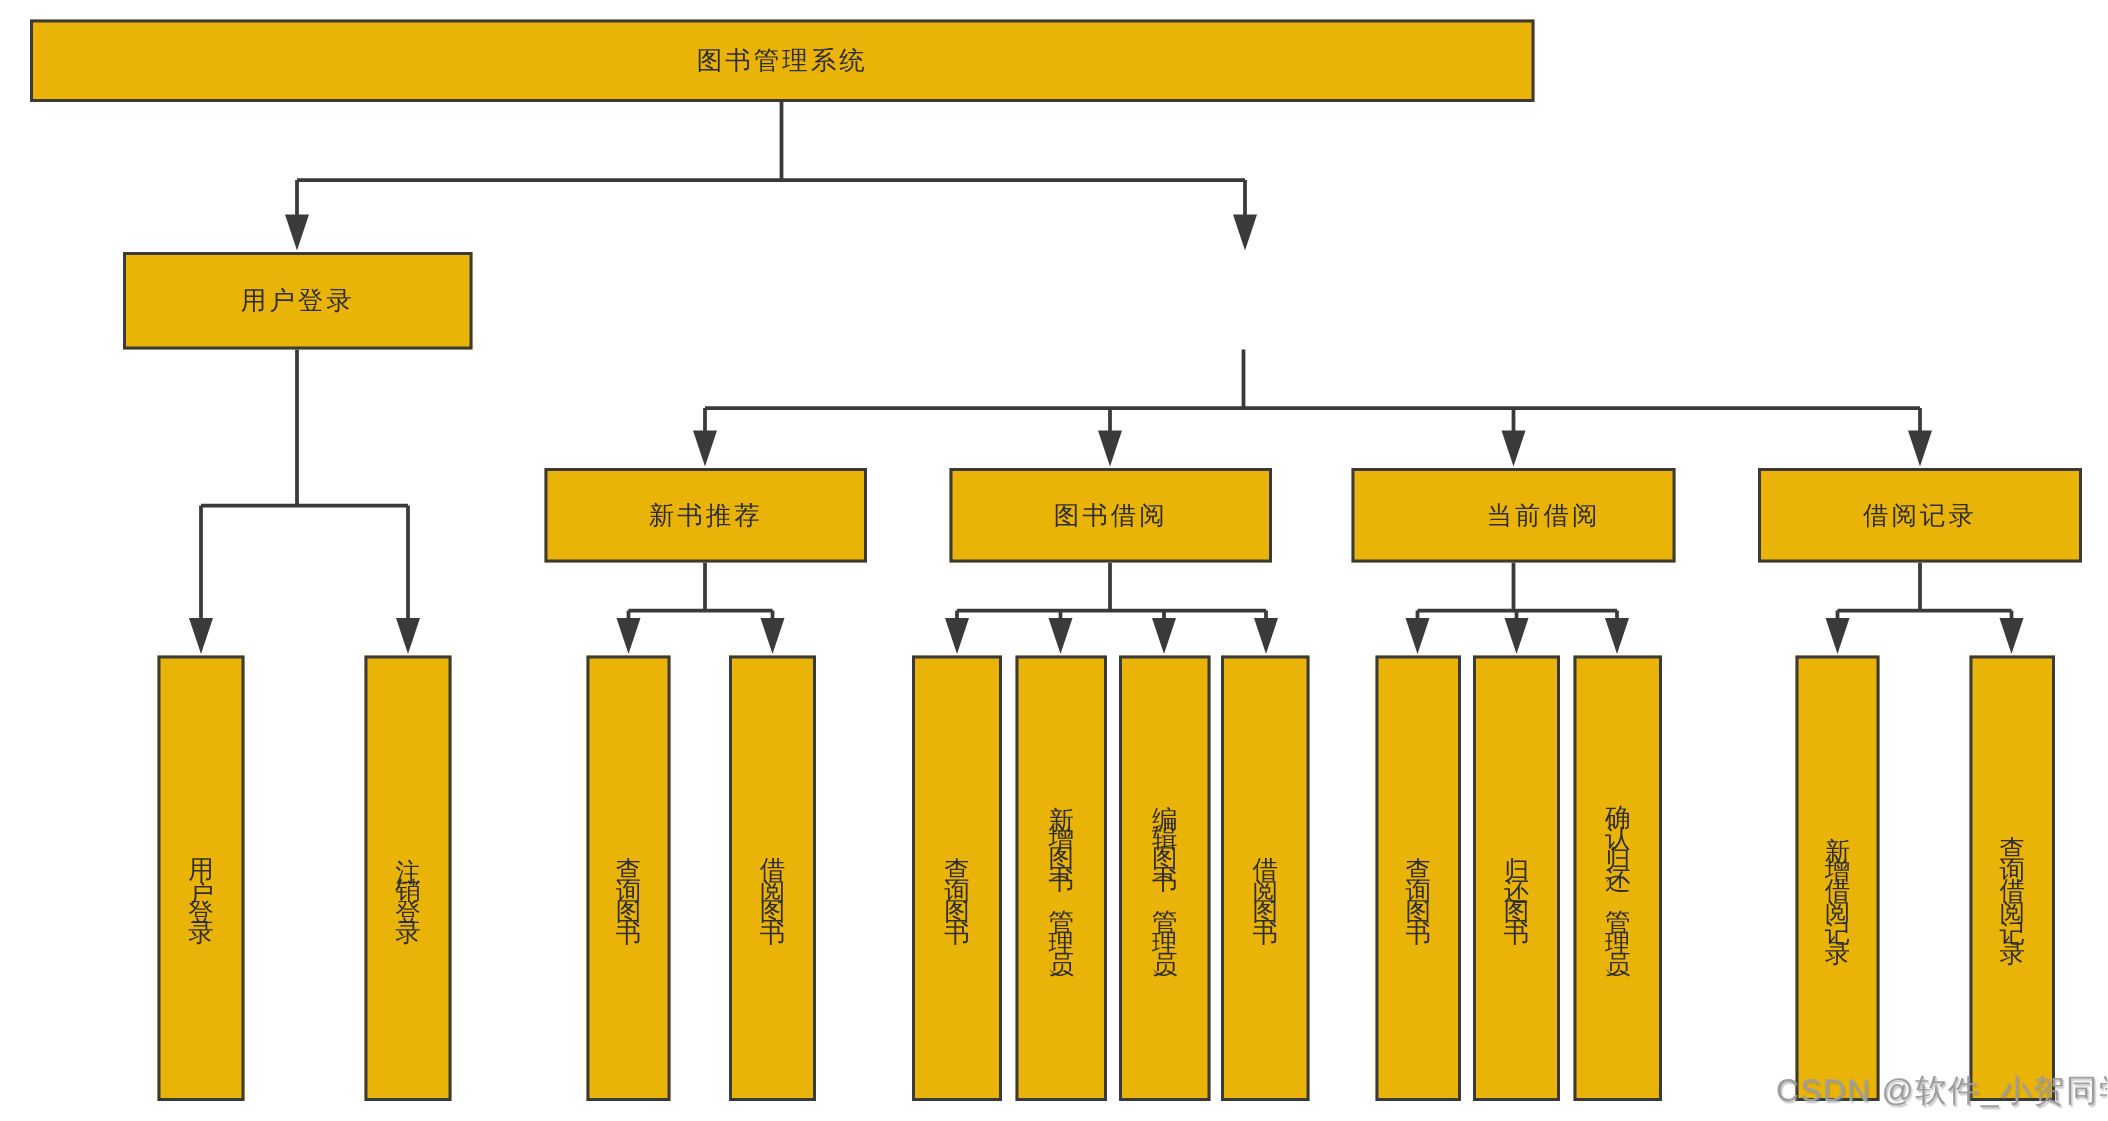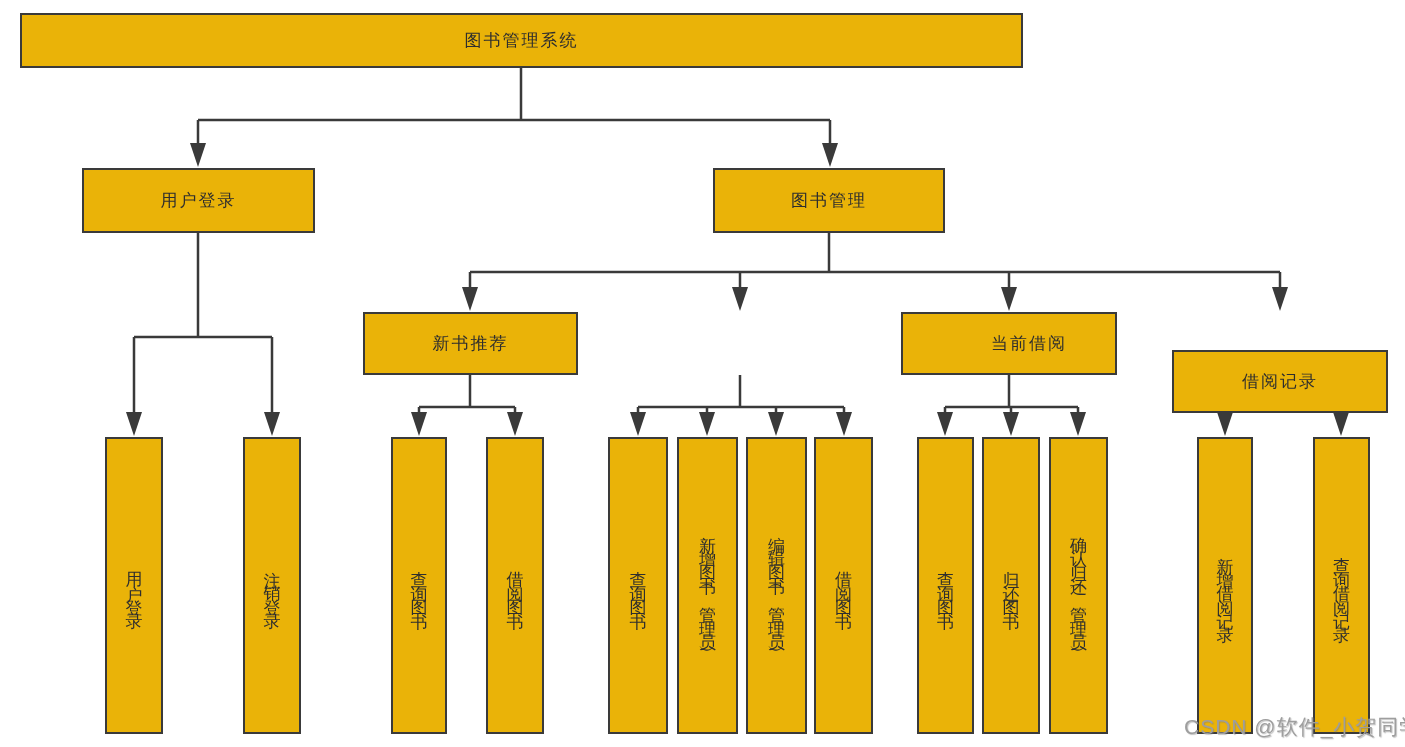--- a/index.html
+++ b/index.html
@@ -44,21 +44,21 @@
     white-space: normal;
     line-height: 1;
   }
   
   .root       { left: 20px;   top: 13px;  width: 1003px; height: 55px; }
   .l2a        { left: 82px;   top: 168px; width: 233px;  height: 65px; }
   .l2b        { left: 713px;  top: 168px; width: 232px;  height: 65px; }
   .l3a        { left: 363px;  top: 312px; width: 215px;  height: 63px; justify-content: center; }
   .l3b        { left: 633px;  top: 312px; width: 215px;  height: 63px; }
   .l3c        { left: 901px;  top: 312px; width: 216px;  height: 63px; padding-left: 40px; }
-  .l3d        { left: 1172px; top: 312px; width: 216px;  height: 63px; margin-top: 38px; }
+  .l3d        { left: 1172px; top: 312px; width: 216px;  height: 63px; }
   .leaf       { top: 437px; height: 297px; }
   .lf1  { left: 105px;  width: 58px; }
   .lf2  { left: 243px;  width: 58px; }
   .lf3  { left: 391px;  width: 56px; }
   .lf4  { left: 486px;  width: 58px; }
   .lf5  { left: 608px;  width: 60px; }
   .lf6  { left: 677px;  width: 61px; }
   .lf7  { left: 746px;  width: 61px; }
   .lf8  { left: 814px;  width: 59px; }
   .lf9  { left: 917px;  width: 57px; }
@@ -115,26 +115,26 @@
     </g>
   </svg>
 
   <div class="node root">
     <span class="lbl">图书管理系统</span>
   </div>
 
   <div class="node l2a">
     <span class="lbl">用户登录</span>
   </div>
-  <div class="node l2b">
-    <span class="lbl">图书管理</span>
-  </div>
 
   <div class="node l3a">
     <span class="lbl">新书推荐</span>
+  </div>
+  <div class="node l3b">
+    <span class="lbl">图书借阅</span>
   </div>
   <div class="node l3c">
     <span class="lbl">当前借阅</span>
   </div>
   <div class="node l3d">
     <span class="lbl">借阅记录</span>
   </div>
 
   <div class="node leaf lf1">
     <span class="lbl">用户登录</span>

